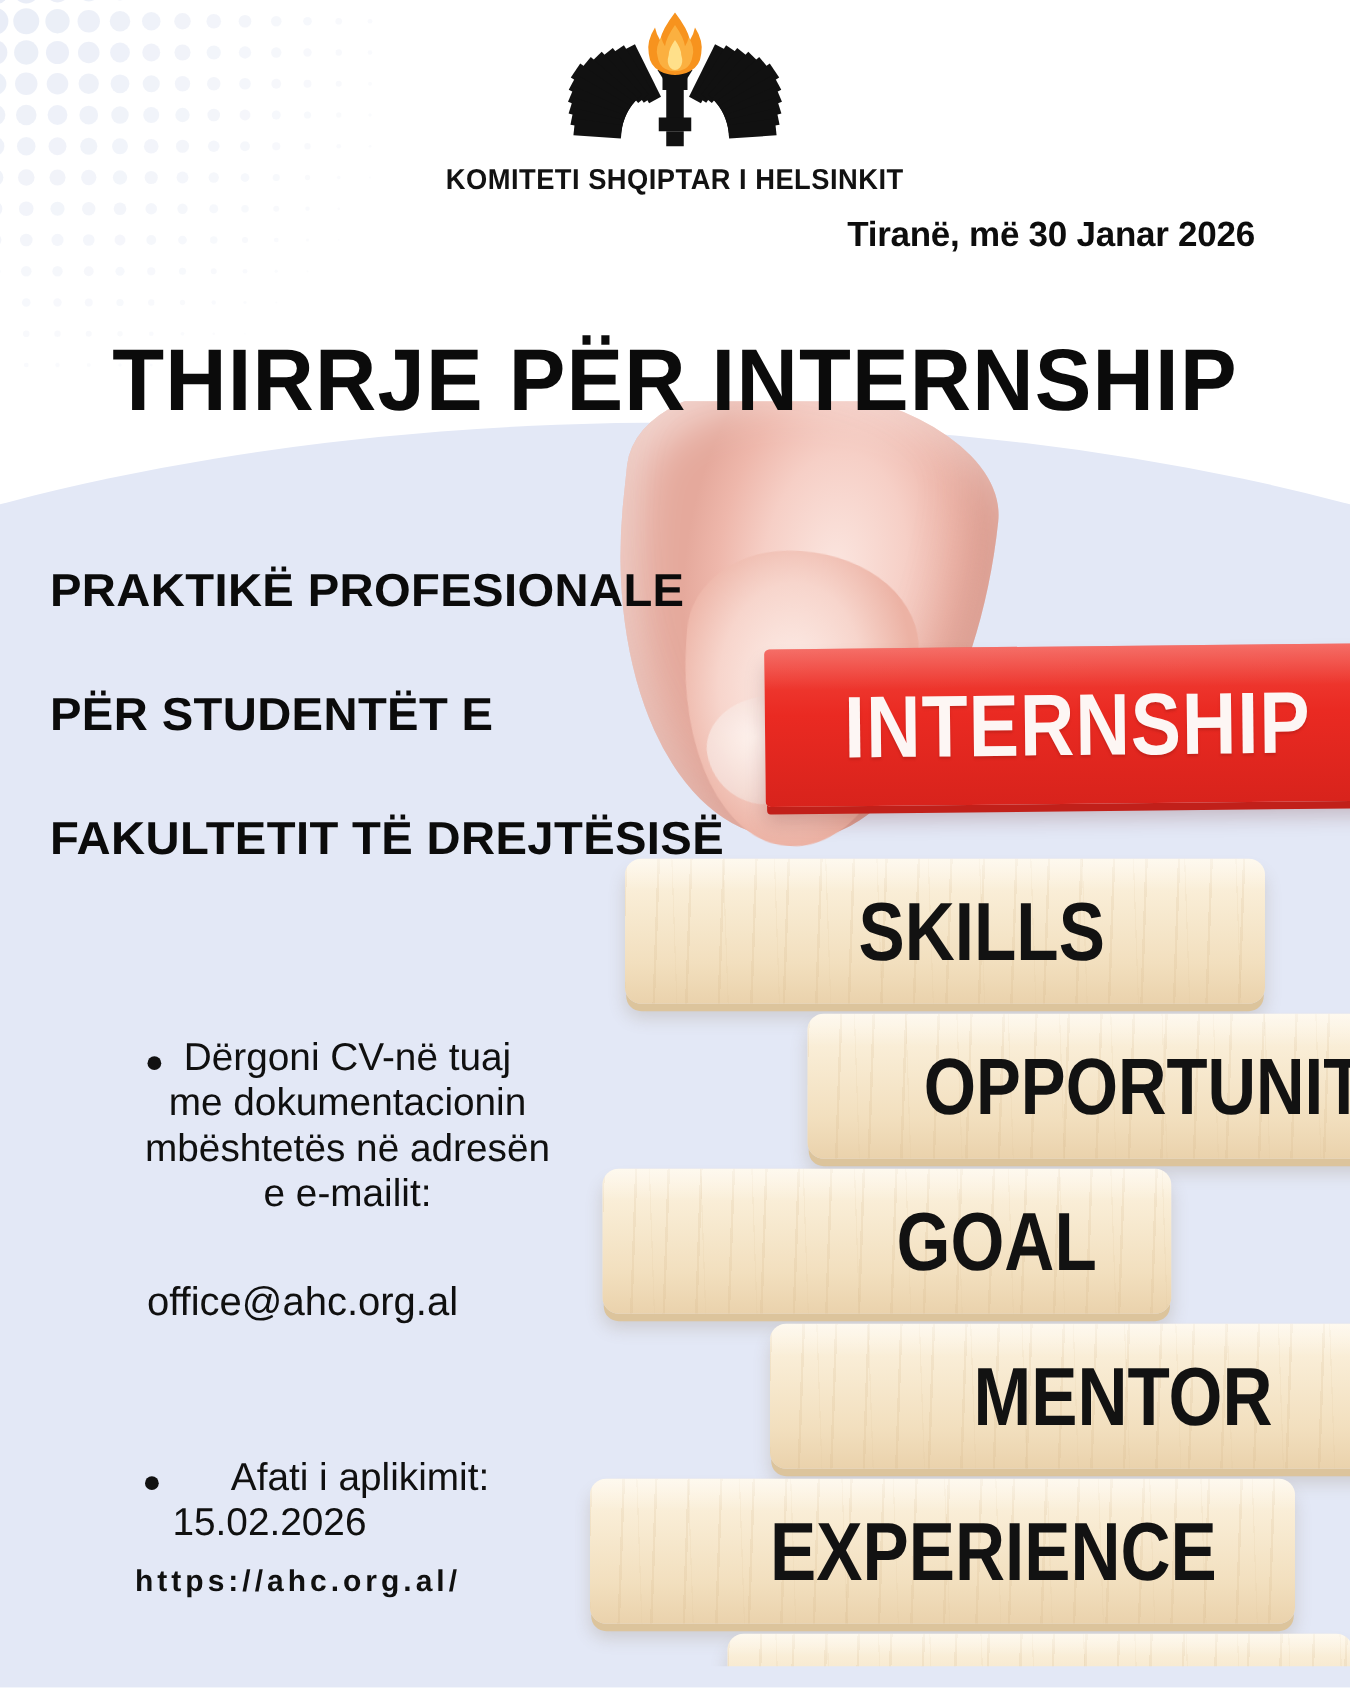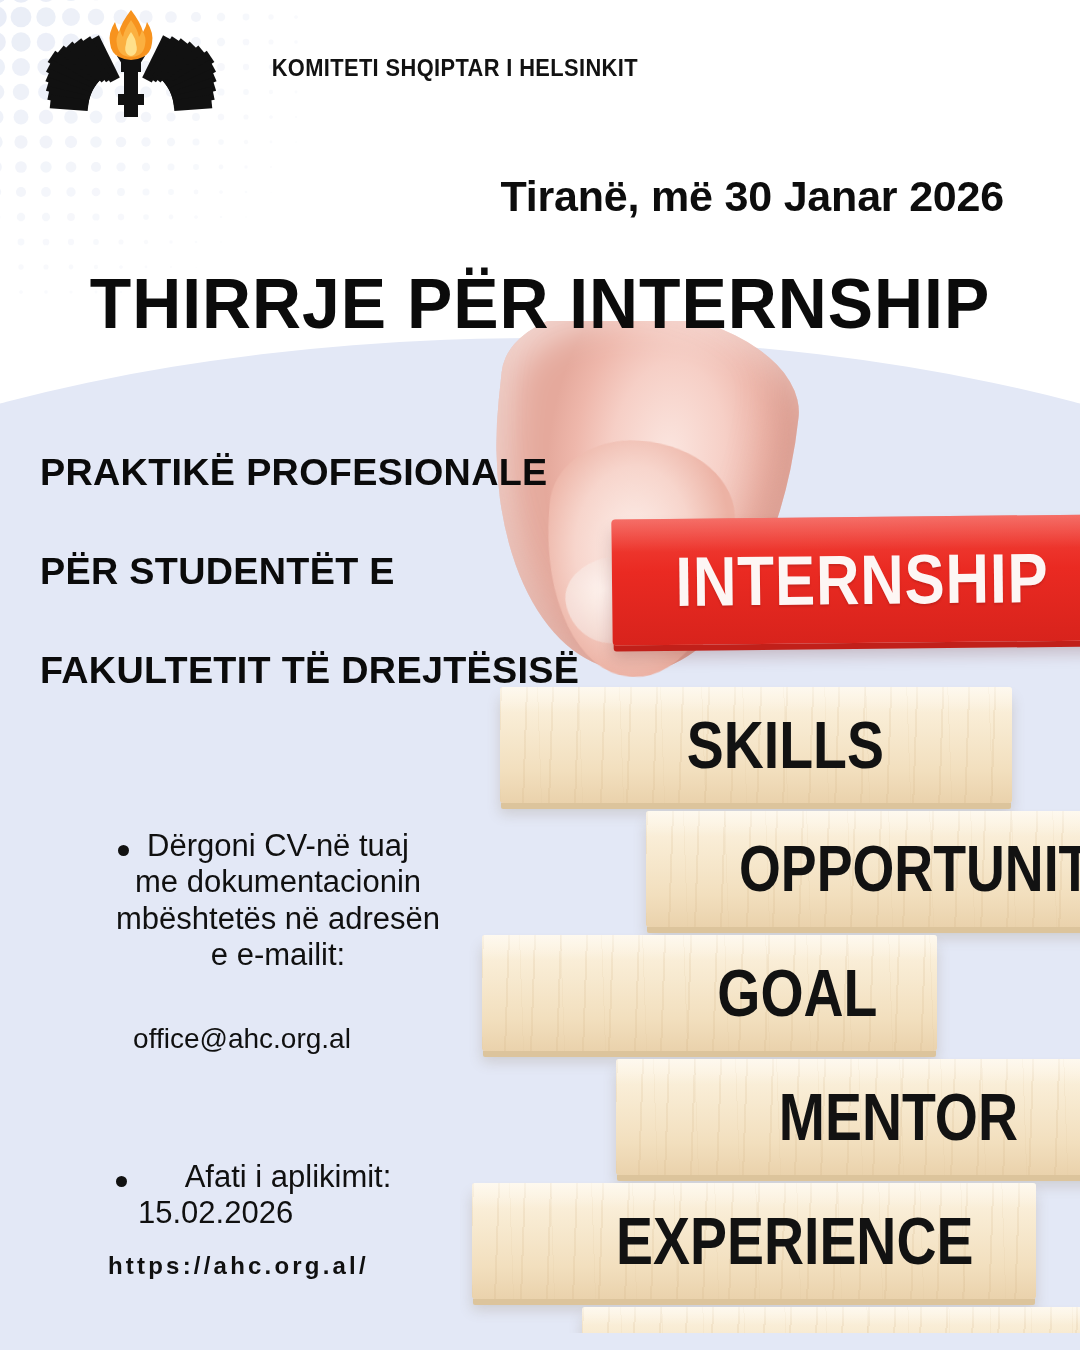--- a/index.html
+++ b/index.html
@@ -117,21 +117,21 @@
     position:relative; z-index:2;
     text-shadow:0 2px 2px rgba(120,20,16,.25);
   }
 
   
   .wblock {
     position:absolute;
     height:116px;
     background:
       linear-gradient(180deg,#fdf4e2 0%,#f7e9cf 38%,#f2dfbe 72%,#ead2ac 100%);
-    border-radius:3px;
+    border-radius:13px;
     box-shadow: 0 7px 0 -1px #dcc49c, 0 11px 14px rgba(120,95,60,.20);
     display:flex; align-items:center;
     overflow:hidden;
   }
   .wblock::before{
     content:"";
     position:absolute; inset:0;
     background:
       repeating-linear-gradient(92deg, rgba(205,172,125,.16) 0 2px, rgba(205,172,125,0) 2px 26px),
       repeating-linear-gradient(88deg, rgba(222,196,155,.14) 0 1px, rgba(222,196,155,0) 1px 41px);
@@ -165,38 +165,38 @@
   .wb-exp .txt    { margin-left:110px; }
   .wb-partial     { left:122px; top:986px; width:500px; height:80px; }
 
   
   .content { position:absolute; inset:0; z-index:6; }
 
   
   .logo-wrap {
     position:absolute;
     left:0; top:6px; width:1080px;
-    display:flex; flex-direction:row; align-items:center;
+    display:flex; flex-direction:column; align-items:center;
   }
   .logo-mark { width:262px; height:122px; display:block; }
   .logo-text {
     font-family:"Liberation Sans Narrow","Liberation Sans",sans-serif;
     font-weight:700;
     font-size:23px;
     letter-spacing:.4px;
     color:#121212;
     margin-top:2px;
     transform:scaleX(.95);
   }
 
   .date-line {
     position:absolute;
     right:76px; top:172px;
     font-weight:700;
-    font-size:43px;
+    font-size:28px;
     letter-spacing:-.2px;
     color:#0d0d0d;
   }
 
   .headline {
     position:absolute;
     left:0; top:264px; width:1080px;
     text-align:center;
     font-family:"Liberation Sans Narrow","Liberation Sans",sans-serif;
     font-weight:700;
@@ -241,21 +241,21 @@
 
   .btext {
     font-size:31px;
     line-height:1.17;
     color:#101010;
     font-weight:400;
   }
   .b1-text { padding-left:46px; }
   .email {
     margin-top:50px;
-    font-size:28px;
+    font-size:32px;
     color:#101010;
     text-align:center;
     padding-right:26px;
   }
   .bullet-item-2 { margin-top:104px; }
   .b2-text {
     padding-left:66px;
     text-align:center;
   }
   .b2-text .l2 { display:block; text-align:left; padding-left:32px; }

